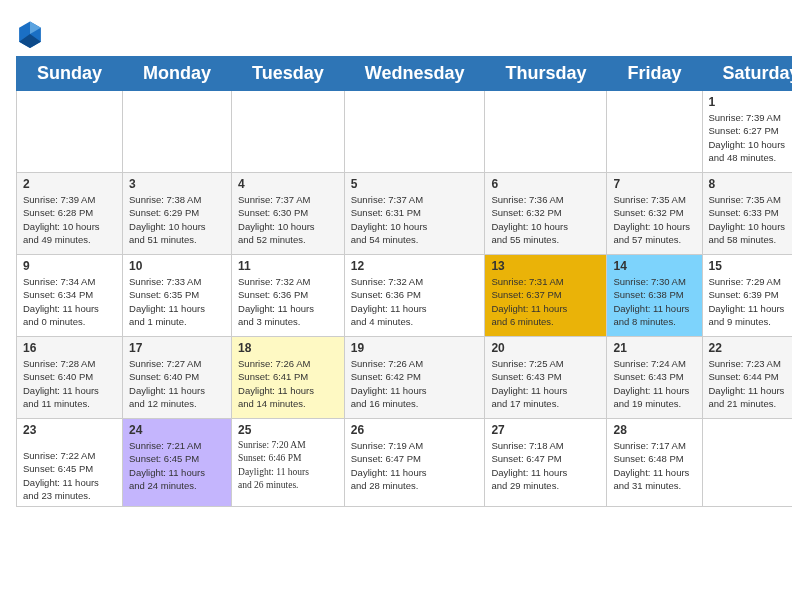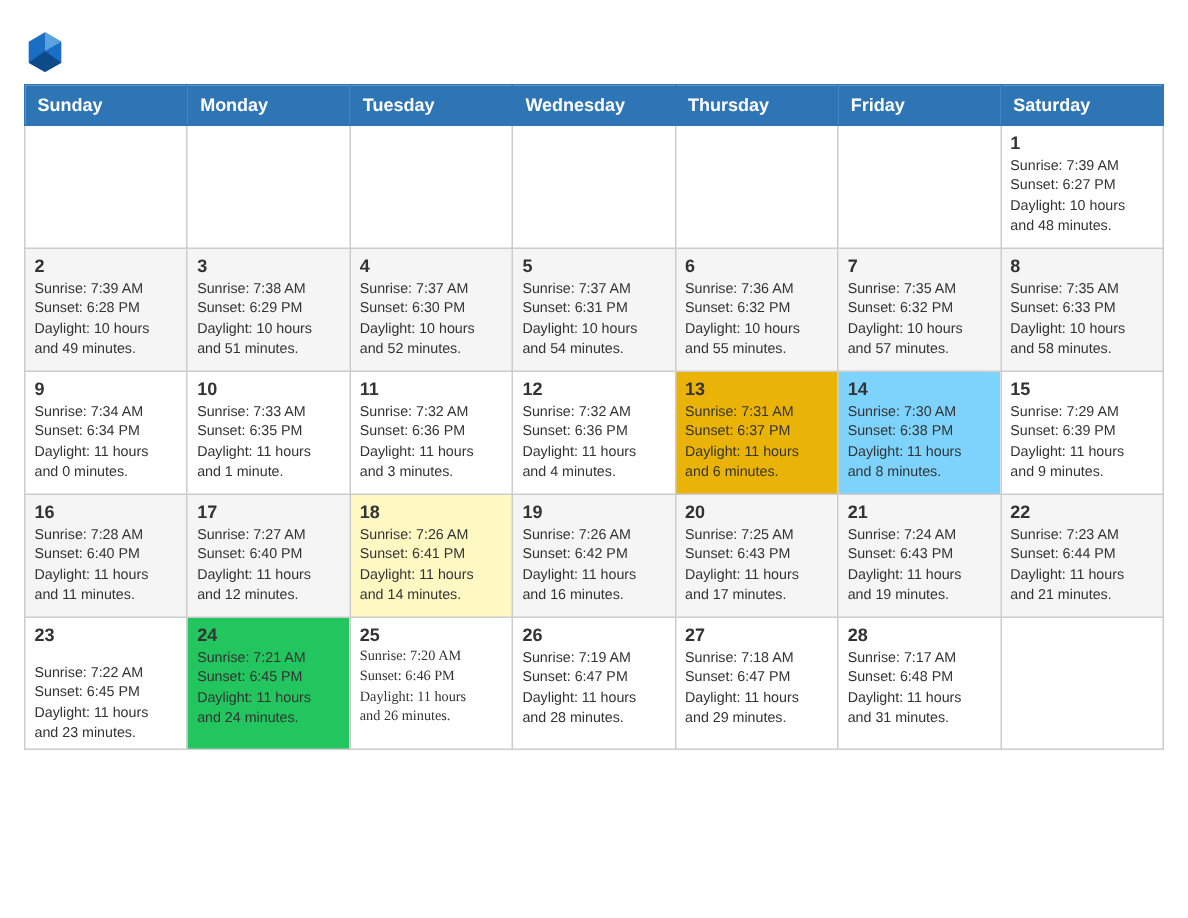--- a/index.html
+++ b/index.html
@@ -50,22 +50,22 @@
     }
     .calendar {
       width: 100%;
       border-collapse: collapse;
       border: 1px solid #ccc;
     }
     .calendar th {
       background-color: #2e75b6;
       color: white;
       text-align: left;
-      padding: 6px 8px;
-      font-size: 12px;
+      padding: 6px 20px;
+      font-size: 18px;
       border: 1px solid #2e75b6;
     }
     .calendar td {
       vertical-align: top;
       border: 1px solid #ccc;
       padding: 4px 6px;
       font-size: 10px;
       color: #333;
       height: 82px;
       width: calc(100% / 7);
@@ -289,21 +289,21 @@
         </td>
       </tr>
       <tr>
         <td style="background-color: rgb(255, 255, 255);">
           <span class="day-num">23</span>
           <div class="day-info" style="white-space: pre-line; margin-top: 12px;">Sunrise: 7:22 AM
 Sunset: 6:45 PM
 Daylight: 11 hours
 and 23 minutes.</div>
         </td>
-        <td style="background-color: #22c55e;">
+        <td style="background-color: #c4b5fd;">
           <span class="day-num">24</span>
           <div class="day-info" style="white-space: pre-line;">Sunrise: 7:21 AM
 Sunset: 6:45 PM
 Daylight: 11 hours
 and 24 minutes.</div>
         </td>
         <td style="background-color: rgb(255, 255, 255);">
           <span class="day-num">25</span>
           <div class="day-info" style="white-space: pre-line; font-family: Liberation Serif, serif;">Sunrise: 7:20 AM
 Sunset: 6:46 PM

